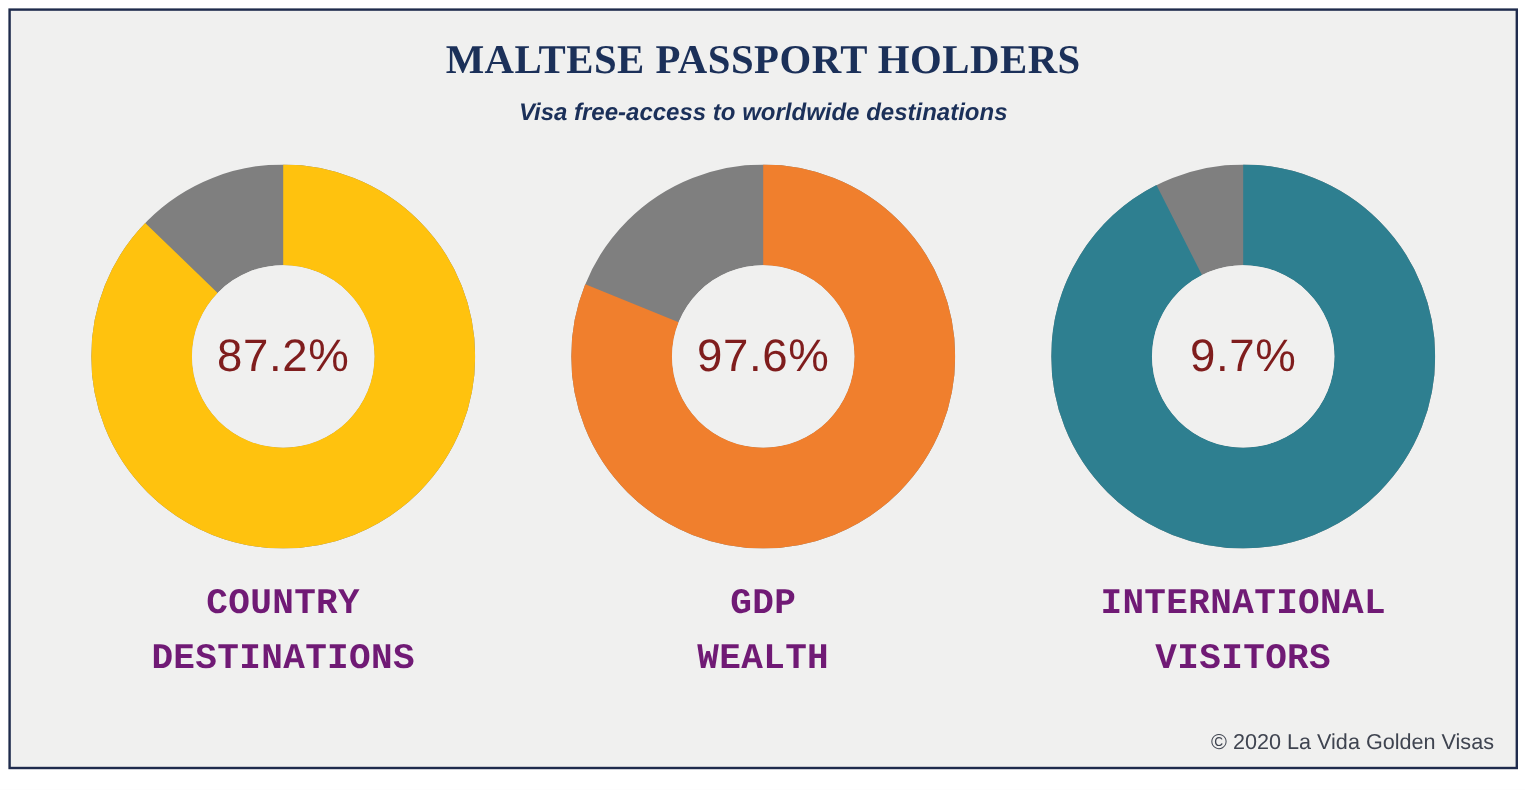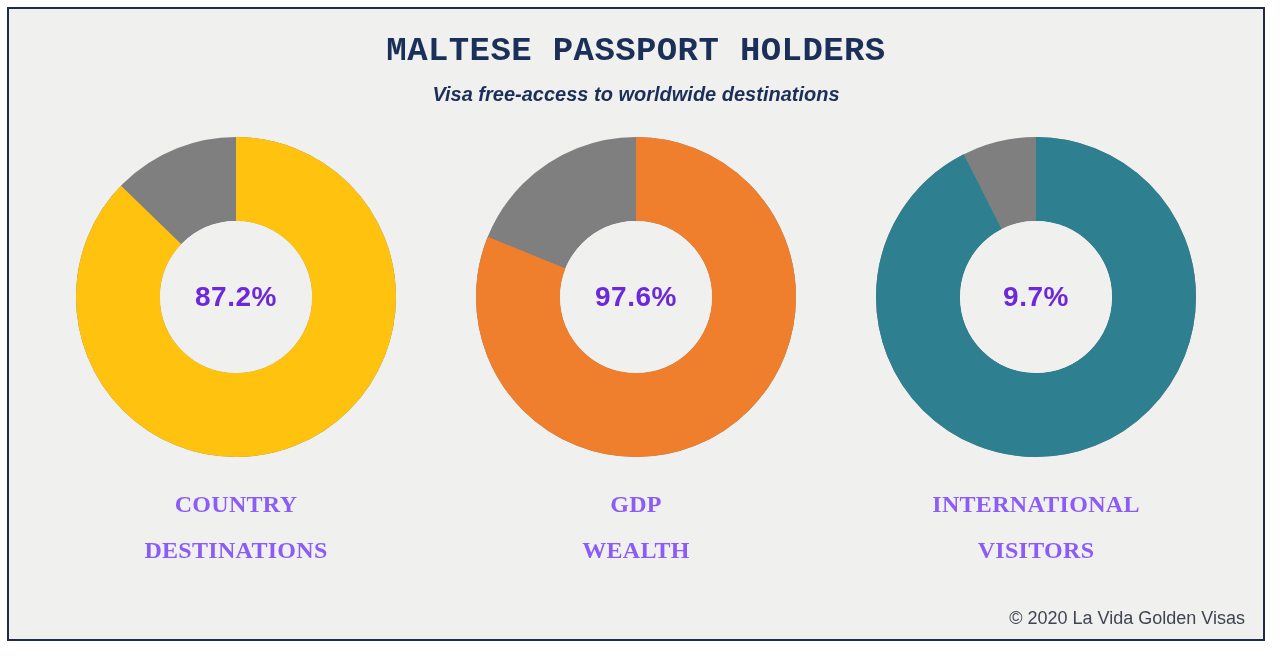--- a/index.html
+++ b/index.html
@@ -27,21 +27,21 @@
 
   #header-block {
     position: absolute;
     left: 0;
     top: 22px;
     width: 100%;
     text-align: center;
   }
 
   #chart-title {
-    font-family: Liberation Mono, monospace;
+    font-family: Liberation Serif, serif;
     font-size: 34px;
     font-weight: bold;
     letter-spacing: 0.4px;
     color: #1b3059;
     line-height: 40px;
     margin: 0;
   }
 
   #chart-subtitle {
     font-family: "Liberation Sans", sans-serif;
@@ -86,35 +86,35 @@
   .donut-center-label {
     position: absolute;
     left: 0;
     top: 0;
     width: 320px;
     height: 320px;
     display: flex;
     align-items: center;
     justify-content: center;
     font-family: "Liberation Sans", sans-serif;
-    font-size: 28px;
-    font-weight: bold;
-    color: #6d28d9;
+    font-size: 38px;
+    font-weight: normal;
+    color: #7f1d1d;
     letter-spacing: 0.5px;
     pointer-events: none;
   }
 
   .donut-caption {
     margin-top: 24px;
     text-align: center;
-    font-family: Liberation Serif, serif;
-    font-size: 24px;
+    font-family: Liberation Mono, monospace;
+    font-size: 30px;
     font-weight: bold;
     line-height: 46px;
-    color: #8b5cf6;
+    color: #701a75;
     letter-spacing: 0.3px;
   }
 
   .caption-line { display: block; }
 
   #copyright-note {
     position: absolute;
     right: 18px;
     bottom: 10px;
     font-family: "Liberation Sans", sans-serif;

